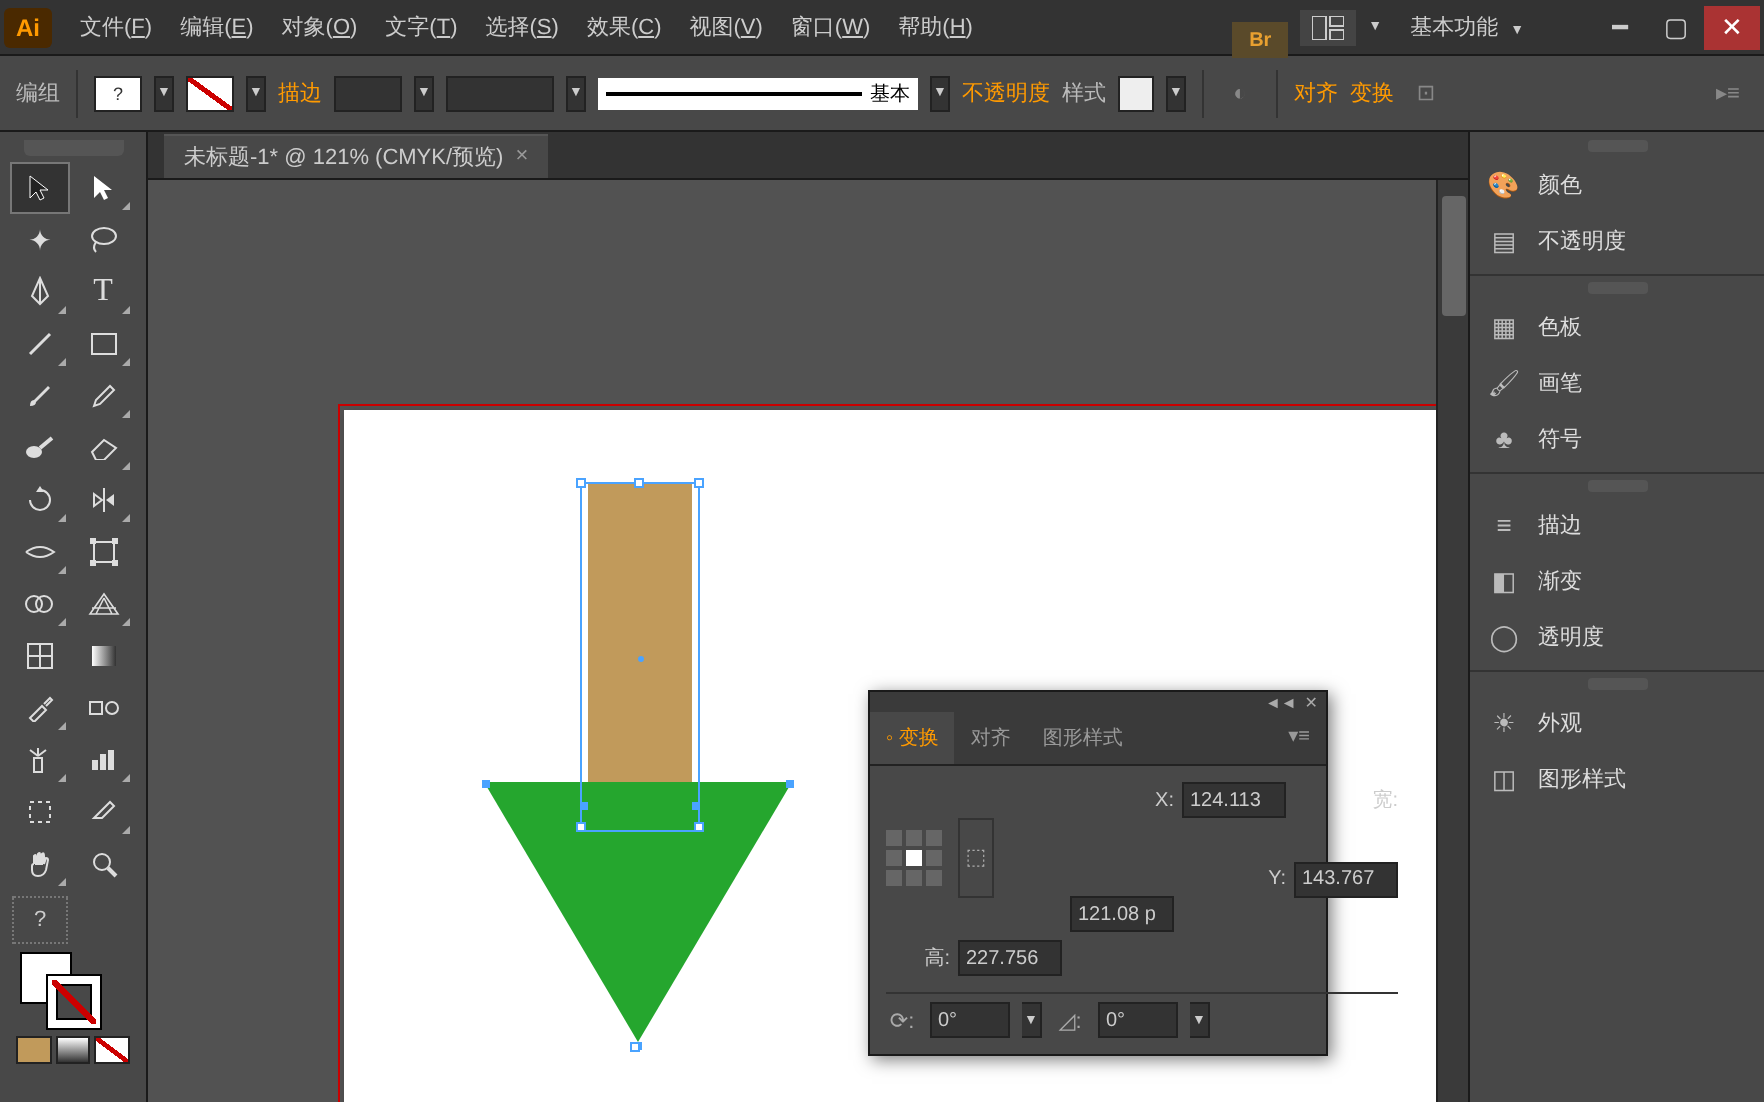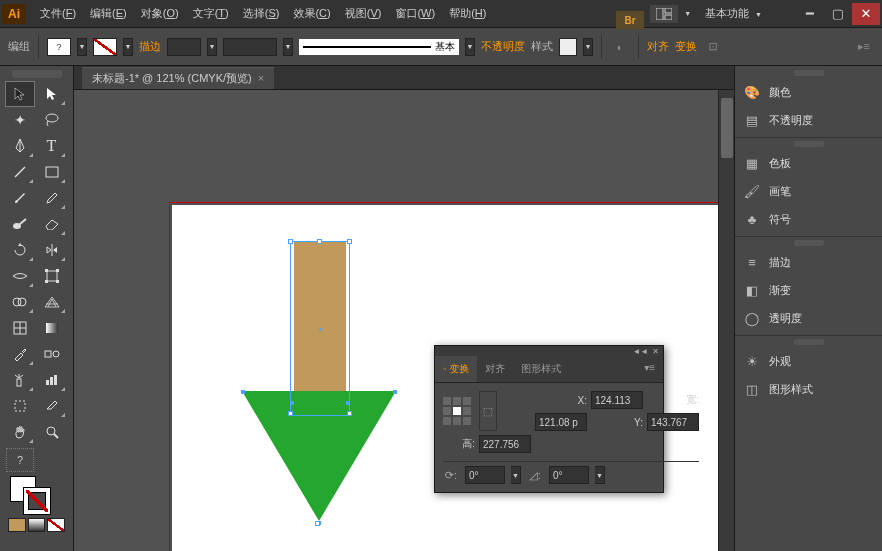--- a/index.html
+++ b/index.html
@@ -389,21 +389,21 @@
               <div></div>
             <div></div>
               <div></div>
               <div></div>
           </div>
           <span class="fp-label">X:</span>
           <div style="display:flex;">
               <input class="fp-input" value="124.113" style="">
             </div>
           <span class="fp-label">宽:</span>
-          <div style="display:flex;">
+          <div style="display:flex;margin-top:35px;">
               <input class="fp-input" value="121.08 p" style="">
             </div>
           <div class="fp-link">⬚</div>
           <span class="fp-label">Y:</span>
           <div style="display:flex;">
               <input class="fp-input" value="143.767" style="">
             </div>
           <span class="fp-label">高:</span>
           <div style="display:flex;">
               <input class="fp-input" value="227.756" style="">

